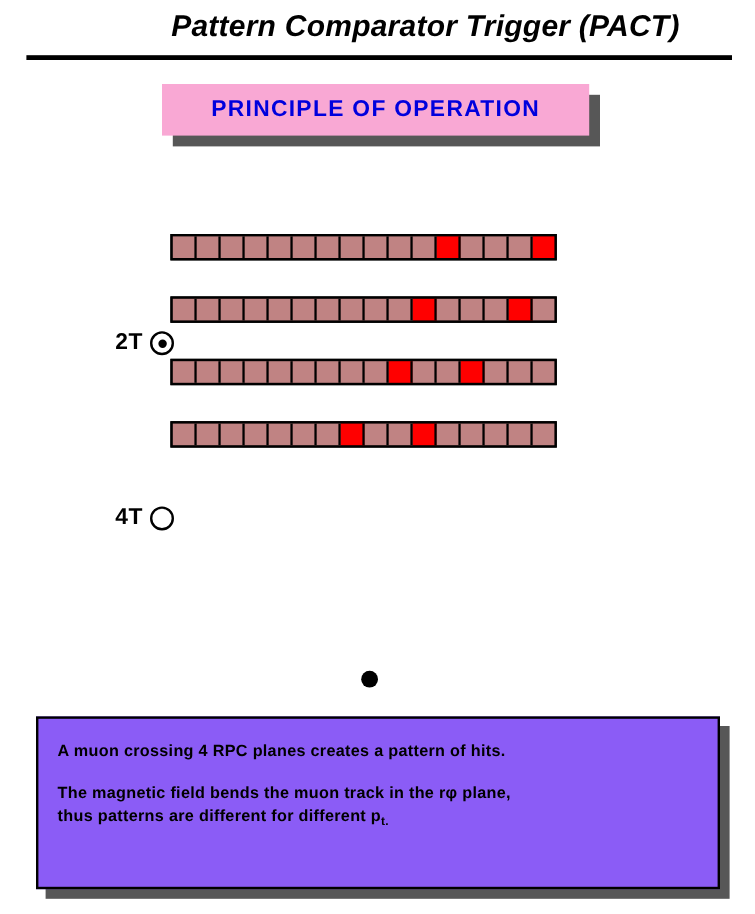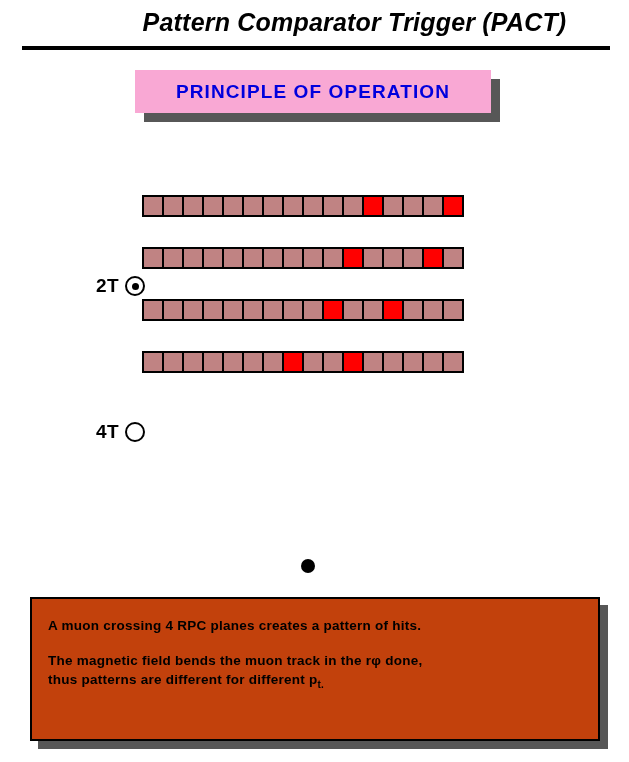--- a/index.html
+++ b/index.html
@@ -163,21 +163,21 @@
     width: 570px;
     height: 144px;
     background: #575757;
   }
   #note-box {
     position: absolute;
     left: 0;
     top: 0;
     width: 570px;
     height: 144px;
-    background: #c2410c;
+    background: #8b5cf6;
     border: 2px solid #000000;
     box-sizing: border-box;
     padding: 17px 14px 16px 16px;
   }
   .note-para {
     font-size: 13.5px;
     font-weight: bold;
     color: #000000;
     line-height: 19px;
     margin: 0 0 16px 0;
@@ -287,17 +287,17 @@
   <span class="circ"></span>
 </div>
 
 <div id="center-dot"></div>
 
 <div id="note-wrap">
   <div id="note-shadow"></div>
   <div id="note-box">
     <p class="note-para">A muon crossing 4 RPC planes creates a pattern of hits.</p>
     <p class="note-para">
-      <span>The magnetic field bends the muon track in the rφ done,</span><br>
+      <span>The magnetic field bends the muon track in the rφ plane,</span><br>
       <span>thus patterns are different for different p</span><span class="sub">t.</span>
     </p>
   </div>
 </div>
 
 </body></html>

